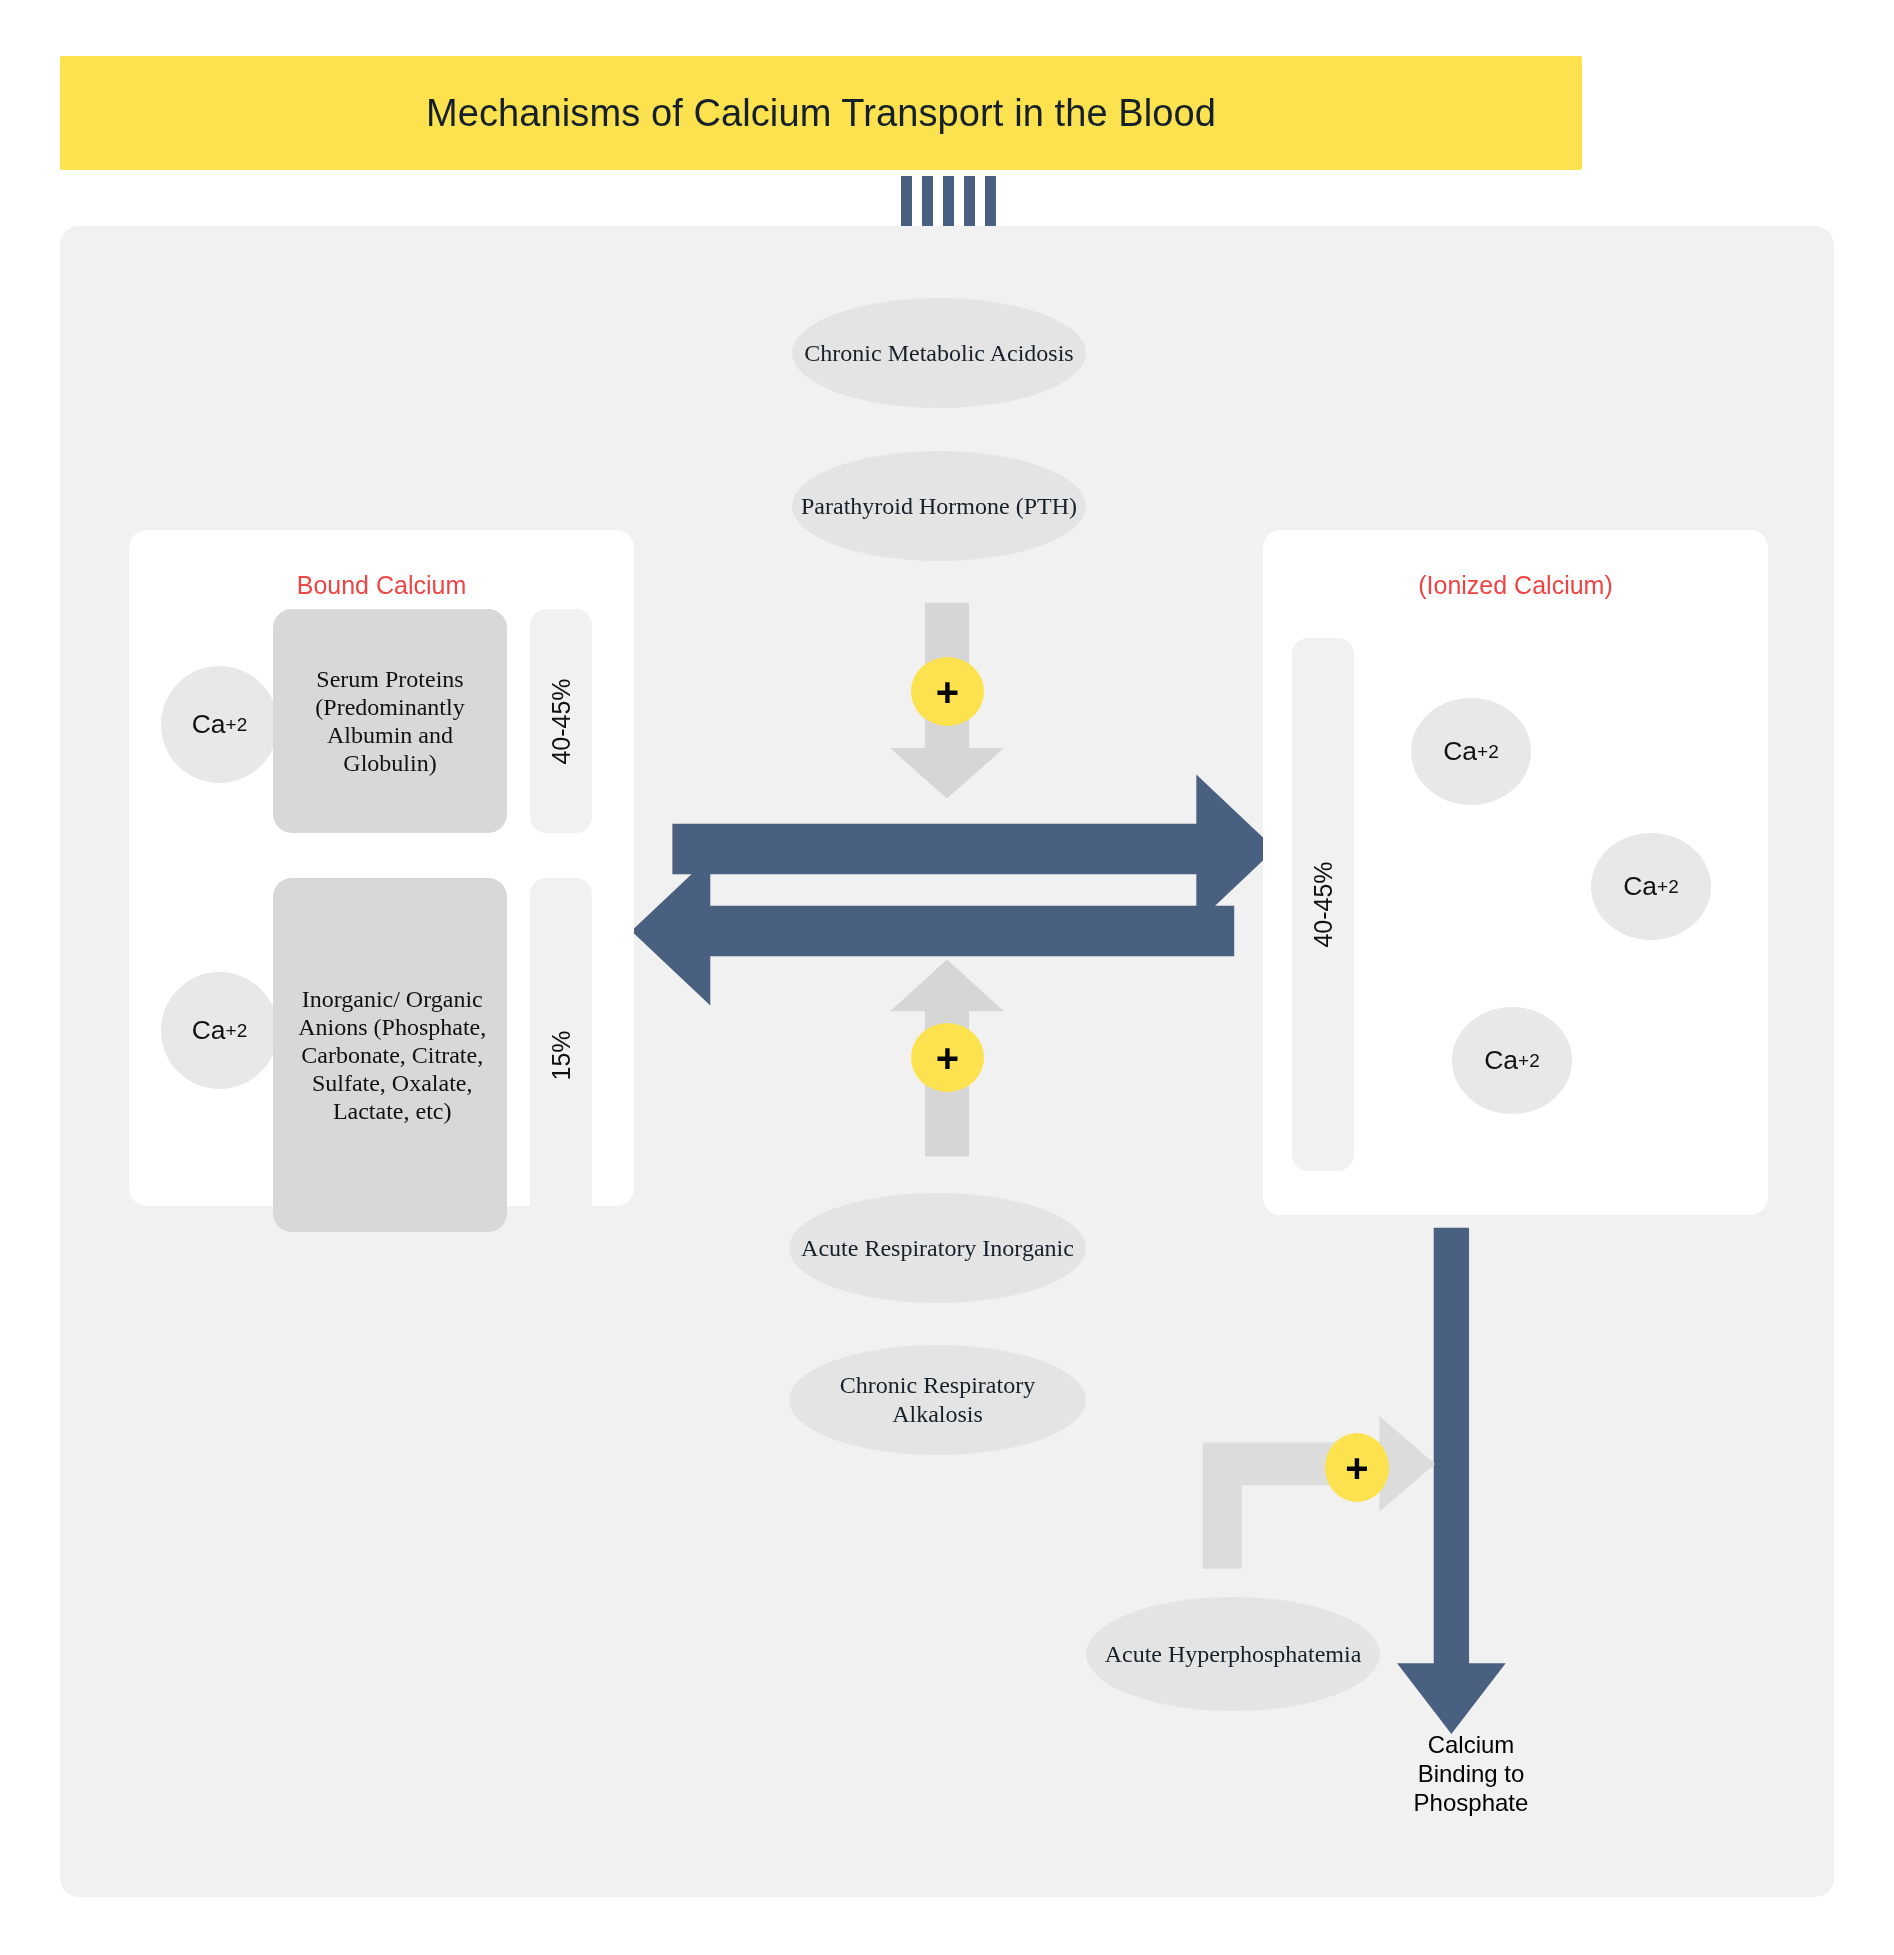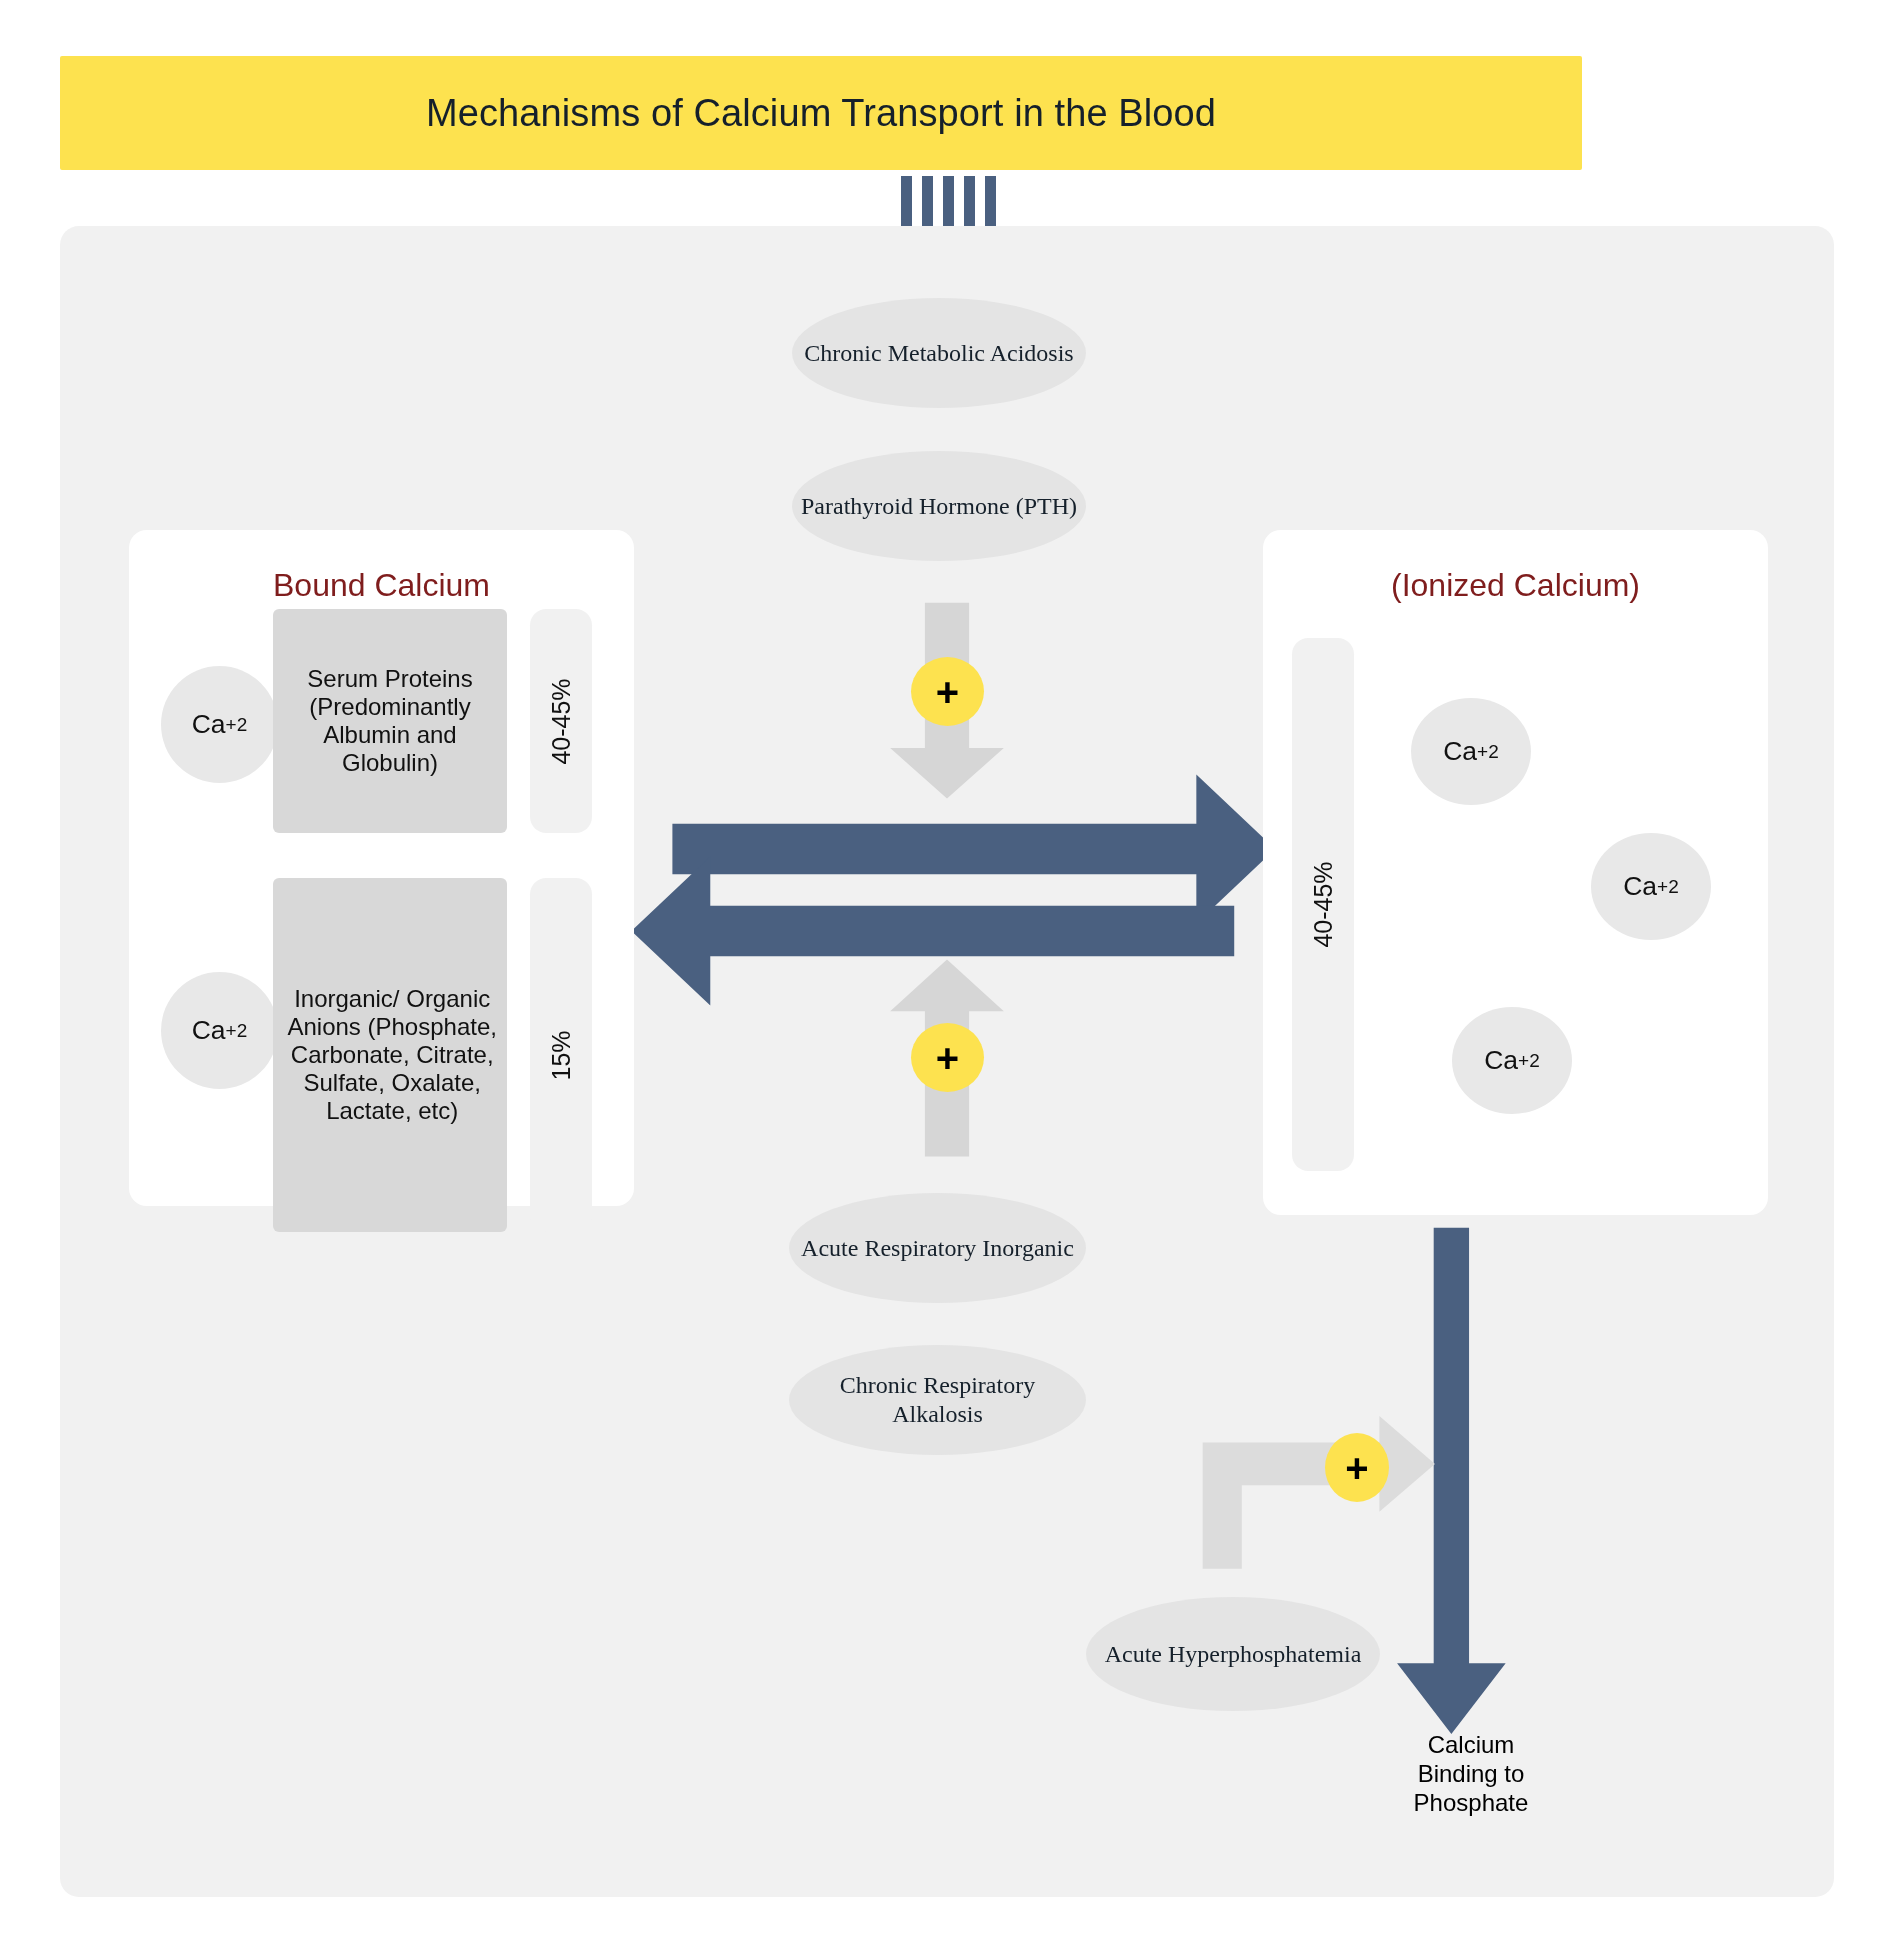--- a/index.html
+++ b/index.html
@@ -18,29 +18,29 @@
   #ticks .tick{width:11.4px;height:51px;background:#4a6080;}
 
   
   #canvas{left:60px;top:226px;width:1774px;height:1671px;background:#f1f1f1;
           border-radius:19px;}
 
   
   .card{background:#fff;border-radius:17.7px;}
   #card-bound{left:129px;top:530px;width:505px;height:676px;}
   #card-free{left:1263px;top:530px;width:505px;height:685px;}
-  .card-title{position:absolute;left:0;right:0;text-align:center;font-size:32px;
-              line-height:34px;color:#7f1d1d;}
+  .card-title{position:absolute;left:0;right:0;text-align:center;font-size:25px;
+              line-height:34px;color:#ef4444;}
   #title-bound{top:38px;}
   #title-free{top:38px;}
 
   
-  .grey-box{position:absolute;background:#d8d8d8;border-radius:6px;
+  .grey-box{position:absolute;background:#d8d8d8;border-radius:19px;
             display:flex;align-items:center;justify-content:center;text-align:center;
-            font-size:24px;line-height:28px;color:#111;padding:0 7.6px;box-sizing:border-box;}
+            font-size:24px;line-height:28px;color:#111;padding:0 7.6px;box-sizing:border-box;font-family:Liberation Serif, serif;}
   #box-serum{left:273px;top:609px;width:234px;height:224px;}
   #box-anions{left:273px;top:878px;width:234px;height:354px;padding-left:12px;}
 
   .pct-bar{position:absolute;background:#f1f1f1;border-radius:16.4px;
            display:flex;align-items:center;justify-content:center;}
   .pct-bar span{transform:rotate(-90deg);white-space:nowrap;font-size:25px;color:#111;}
   #pct-serum{left:530px;top:609px;width:62px;height:224px;}
   #pct-anions{left:530px;top:878px;width:62px;height:354px;}
   #pct-free{left:1292px;top:638px;width:62px;height:533px;}
 

